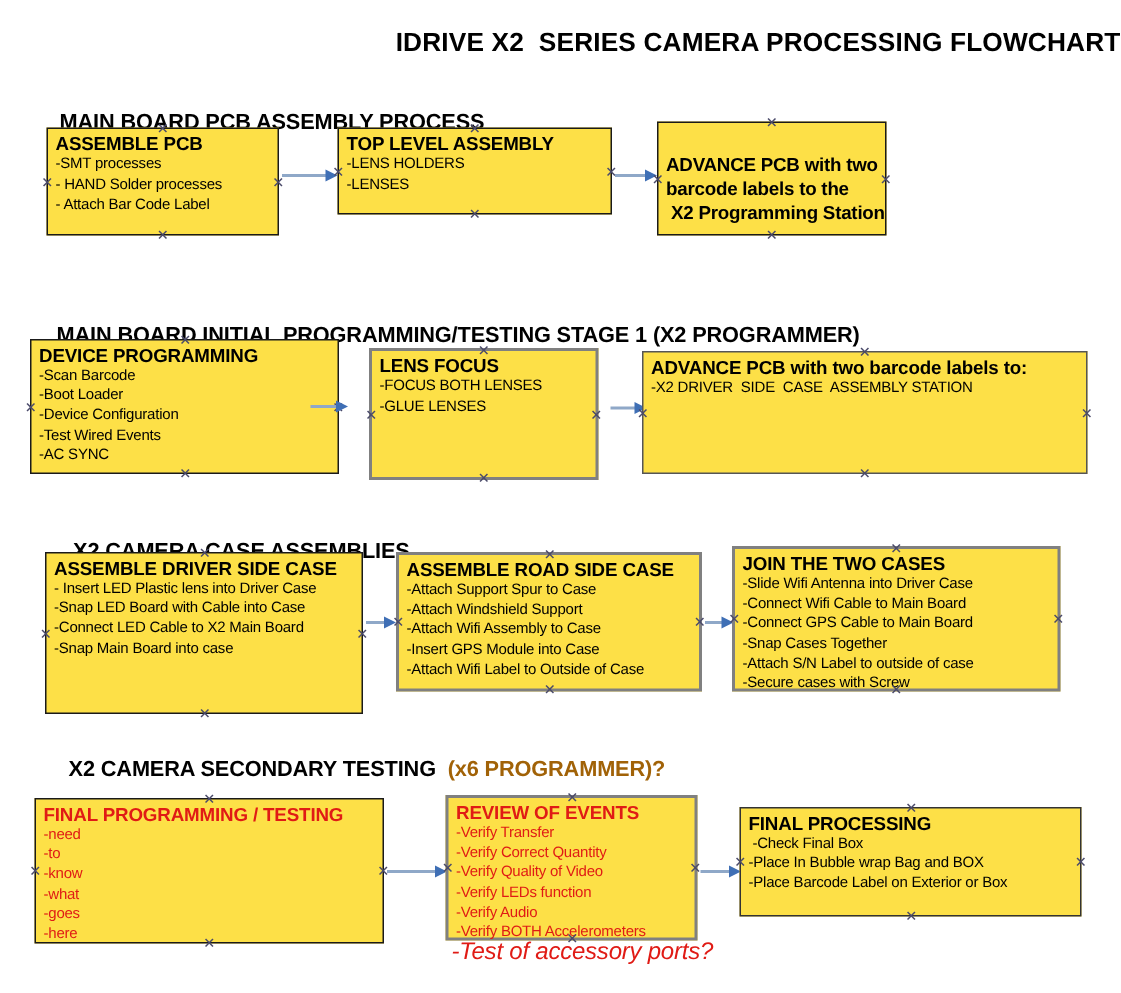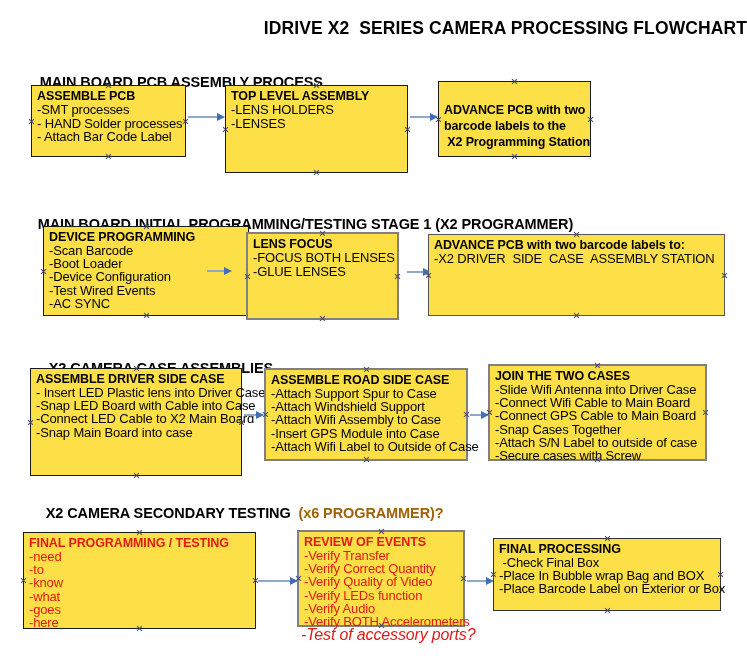--- a/index.html
+++ b/index.html
@@ -61,21 +61,21 @@
     border: 2px solid #808080;
   }
   .node .node-title {
     font-size: 12.5px;
     font-weight: bold;
     line-height: 14px;
     white-space: pre;
     letter-spacing: -0.1px;
   }
   .node .node-line {
-    font-size: 13px;
+    font-size: 10px;
     line-height: 13.6px;
     white-space: pre;
     letter-spacing: -0.15px;
   }
   .node.all-bold .node-line {
     font-weight: bold;
     font-size: 12.5px;
     line-height: 16px;
   }
   .node.red .node-title,
@@ -160,21 +160,21 @@
     <span class="handle h-bottom"></span>
     <span class="handle h-left"></span>
     <span class="handle h-right"></span>
   </div>
 
   <div class="connector" style="left:188px; top:112px; width:37px;">
     <span class="shaft"></span>
     <span class="head"></span>
   </div>
 
-  <div class="node" style="left:225px; top:85px; width:183px; height:88px;">
+  <div class="node" style="left:225px; top:85px; width:183px; height:58px;">
     <div class="node-title">TOP LEVEL ASSEMBLY</div>
     <div class="node-line">-LENS HOLDERS</div>
     <div class="node-line">-LENSES</div>
     <span class="handle h-top"></span>
     <span class="handle h-bottom"></span>
     <span class="handle h-left"></span>
     <span class="handle h-right"></span>
   </div>
 
   <div class="connector" style="left:410px; top:112px; width:28px;">
@@ -189,21 +189,21 @@
     <span class="handle h-top"></span>
     <span class="handle h-bottom"></span>
     <span class="handle h-left"></span>
     <span class="handle h-right"></span>
   </div>
 
   <div class="section-header" style="left:22px; top:200px;">
     <span>MAIN BOARD INITIAL PROGRAMMING/TESTING STAGE 1 (X2 PROGRAMMER)</span>
   </div>
 
-  <div class="node compact" style="left:43px; top:226px; width:206px; height:90px;">
+  <div class="node compact" style="left:20px; top:226px; width:206px; height:90px;">
     <div class="node-title">DEVICE PROGRAMMING</div>
     <div class="node-line">-Scan Barcode</div>
     <div class="node-line">-Boot Loader</div>
     <div class="node-line">-Device Configuration</div>
     <div class="node-line">-Test Wired Events</div>
     <div class="node-line">-AC SYNC</div>
     <span class="handle h-top"></span>
     <span class="handle h-bottom"></span>
     <span class="handle h-left"></span>
     <span class="handle h-right"></span>

